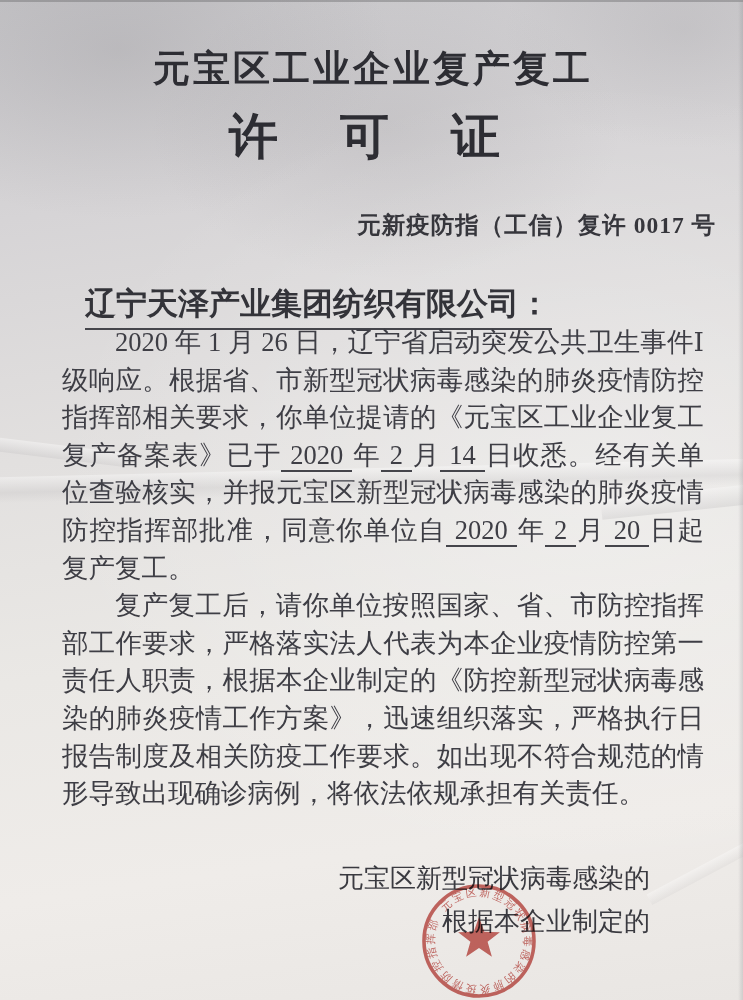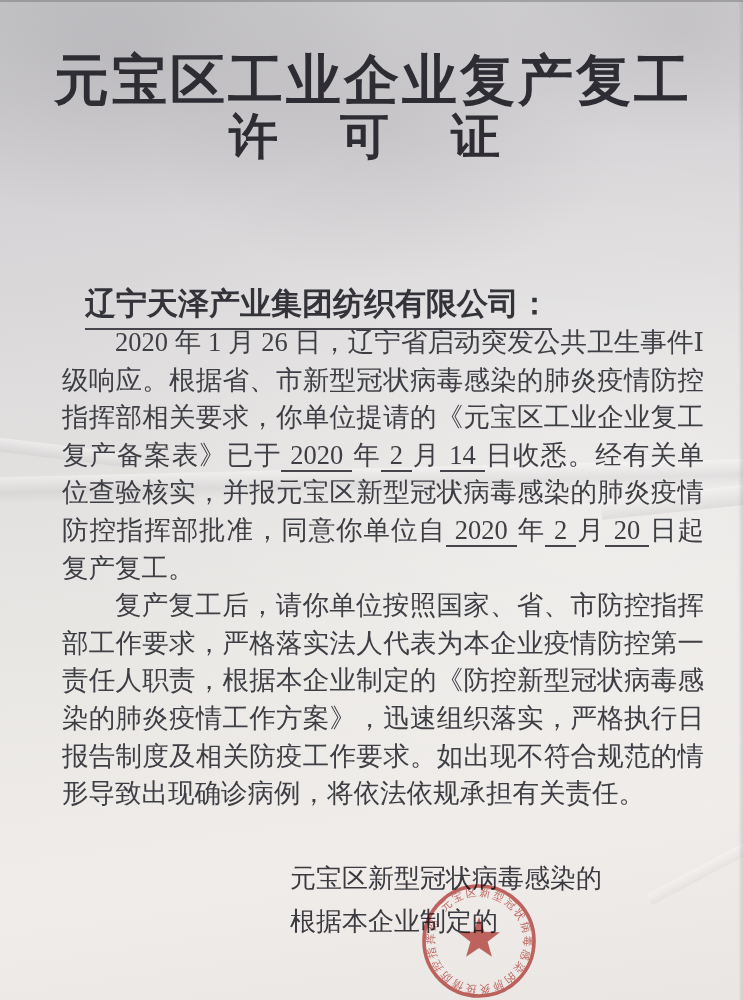--- a/index.html
+++ b/index.html
@@ -19,49 +19,50 @@
   .crease1{position:absolute;left:-10px;top:468px;width:780px;height:26px;transform:rotate(-1.4deg);
     background:linear-gradient(to bottom,rgba(255,255,255,.55) 0%,rgba(150,148,152,.20) 60%,rgba(150,148,152,0) 100%);opacity:.65;}
   .crease2{position:absolute;left:-6px;top:445px;width:130px;height:14px;transform:rotate(7deg);
     background:linear-gradient(to bottom,rgba(255,255,255,.7),rgba(150,148,152,.25));opacity:.55;}
   .crease3{position:absolute;right:-8px;top:492px;width:150px;height:20px;transform:rotate(-6deg);
     background:linear-gradient(to bottom,rgba(255,255,255,.6),rgba(140,138,142,.3));opacity:.5;}
   .crease4{position:absolute;right:-10px;top:868px;width:110px;height:12px;transform:rotate(-28deg);
     background:linear-gradient(to bottom,rgba(255,255,255,.65),rgba(150,148,152,.18));opacity:.5;}
 
   .t1{position:absolute;top:44px;left:0;width:100%;margin:0;text-align:center;
-      font-size:55px;font-weight:700;color:#2d2d33;letter-spacing:3px;padding-left:3px;box-sizing:border-box;}
+      font-size:37px;font-weight:700;color:#2d2d33;letter-spacing:3px;padding-left:3px;box-sizing:border-box;}
   .t2{position:absolute;top:104px;left:0;width:100%;margin:0;text-align:center;
       font-size:49px;font-weight:700;color:#2d2d33;letter-spacing:62px;padding-left:48px;box-sizing:border-box;}
   .docno{position:absolute;top:209px;right:27px;font-size:23.5px;font-weight:700;letter-spacing:1px;color:#36363c;}
   .recipient{position:absolute;top:283px;left:85px;font-size:31px;font-weight:700;color:#333339;
       border-bottom:2px solid #45454b;padding:0 2px 3px 0;}
   .bodytext{position:absolute;top:324px;left:62px;width:642px;font-size:26.5px;line-height:37.6px;
       color:#3e3e45;text-align:justify;}
   .bodytext p{margin:0;text-indent:2em;}
   .blank{border-bottom:2px solid #45454b;padding:0 9px;white-space:nowrap;margin-top:36px;}
   .sig{position:absolute;top:858px;left:290px;width:360px;font-size:26px;line-height:42.5px;
-      color:#3a3a40;text-align:left;}
+      color:#3a3a40;text-align:right;}
   .sig .sigdate{transform:translateX(29px);letter-spacing:1px;}
   .seal{position:absolute;left:411px;top:873px;width:136px;height:136px;
       opacity:.8;filter:blur(0.45px);mix-blend-mode:multiply;}
   .seal text{font-family:"Liberation Serif","DejaVu Serif",serif;font-size:10.8px;letter-spacing:2.2px;}
 </style>
 </head>
 <body>
 
 <div class="page">
   <div class="crease1"></div>
   <div class="crease2"></div>
   <div class="crease3"></div>
   <div class="crease4"></div>
 
   <h1 class="t1">元宝区工业企业复产复工</h1>
   <h1 class="t2">许可证</h1>
 
+  <div class="docno">元新疫防指（工信）复许 0017 号</div>
 
   <div class="recipient">辽宁天泽产业集团纺织有限公司：</div>
 
   <div class="bodytext">
     <p><span>2020 年 1 月 26 日，辽宁省启动突发公共卫生事件Ⅰ级响应。根据省、市新型冠状病毒感染的肺炎疫情防控指挥部相关要求，你单位提请的《元宝区工业企业复工复产备案表》已于</span><span class="blank">2020</span><span>年</span><span class="blank">2</span><span>月</span><span class="blank">14</span><span>日收悉。经有关单位查验核实，并报元宝区新型冠状病毒感染的肺炎疫情防控指挥部批准，同意你单位自</span><span class="blank">2020</span><span>年</span><span class="blank">2</span><span>月</span><span class="blank">20</span><span>日起复产复工。</span></p>
     <p>复产复工后，请你单位按照国家、省、市防控指挥部工作要求，严格落实法人代表为本企业疫情防控第一责任人职责，根据本企业制定的《防控新型冠状病毒感染的肺炎疫情工作方案》，迅速组织落实，严格执行日报告制度及相关防疫工作要求。如出现不符合规范的情形导致出现确诊病例，将依法依规承担有关责任。</p>
   </div>
 
   <div class="sig">
     <div>元宝区新型冠状病毒感染的</div>

